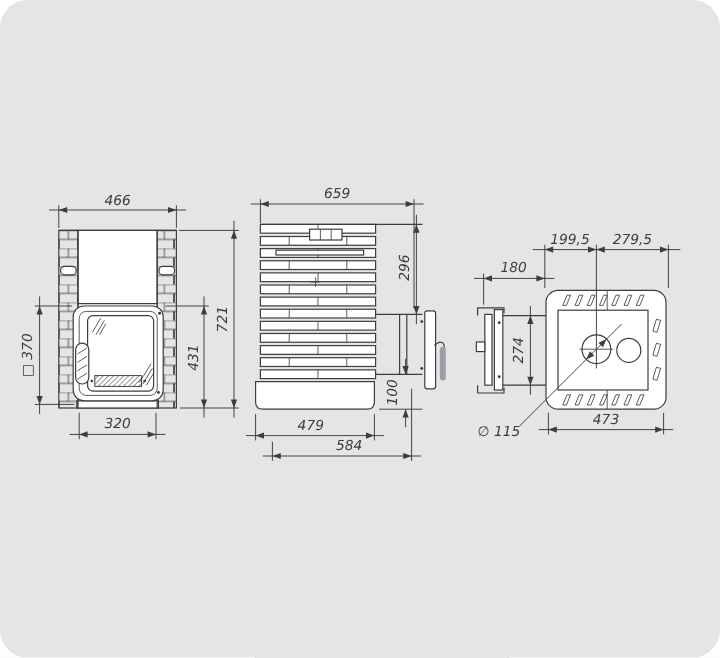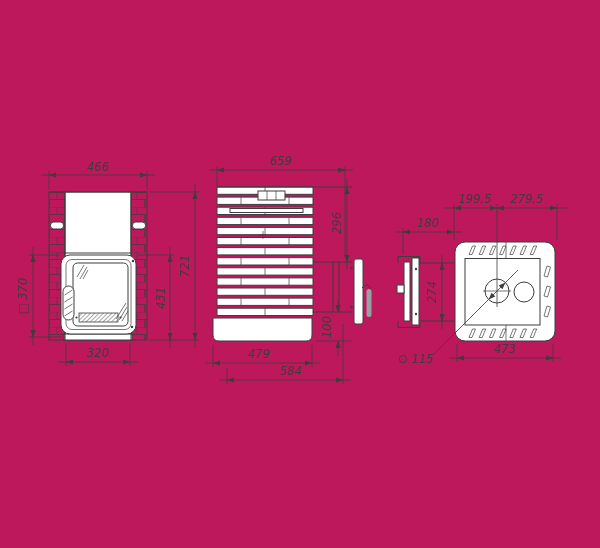--- a/index.html
+++ b/index.html
@@ -1,16 +1,16 @@
 <!DOCTYPE html>
 <html><head>
 <meta charset="utf-8">
 <style>
   html,body{margin:0;padding:0;background:#ffffff;}
-  .sheet{position:relative;width:600px;height:548px;background:#be185d;overflow:hidden;}
+  .sheet{position:relative;width:600px;height:548px;background:#e5e5e5;overflow:hidden;border-radius:23px;}
   svg{display:block;}
   .dim-label{font-family:"DejaVu Sans","Liberation Sans",sans-serif;
              font-style:italic;font-size:11.5px;fill:#3d3d3d;}
   .obj{stroke:#3d3d3d;stroke-width:1;fill:none;}
   .objw{stroke:#3d3d3d;stroke-width:1;fill:#ffffff;}
   .dim{stroke:#3d3d3d;stroke-width:0.8;fill:none;}
   .arr{fill:#3d3d3d;stroke:none;}
   .dot{fill:#3d3d3d;stroke:none;}
   .thin{stroke:#3d3d3d;stroke-width:0.7;fill:none;}
 </style>

